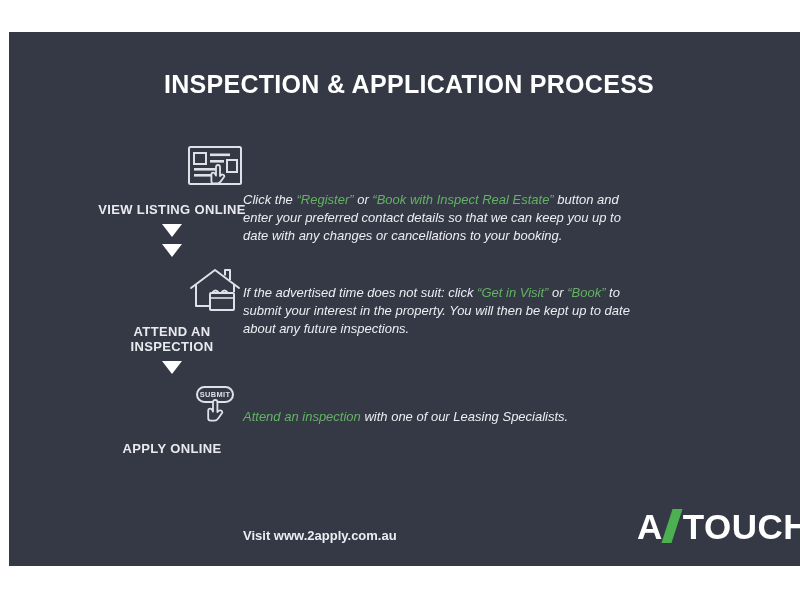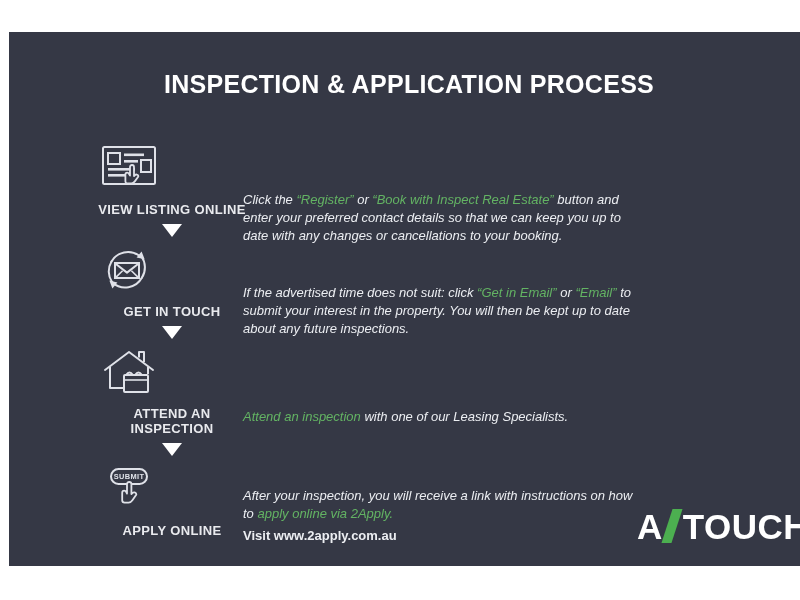--- a/index.html
+++ b/index.html
@@ -49,21 +49,21 @@
     width: 150px;
   }
   .step-node {
     width: 150px;
     text-align: center;
   }
   .icon-box {
     height: 56px;
     display: flex;
     align-items: center;
-    justify-content: flex-start;
+    justify-content: flex-end;
   }
   .step-label {
     margin-top: 6px;
     color: #e9eaee;
     font-size: 13px;
     font-weight: bold;
     letter-spacing: 0.35px;
     font-family: "Liberation Sans", sans-serif;
   }
   .connector {
@@ -163,37 +163,20 @@
             </g>
           </svg>
         </div>
         <div class="step-label">VIEW LISTING ONLINE</div>
       </div>
 
       <div class="connector">
         <div class="tri"></div>
       </div>
 
-      <div class="step-node">
-        <div class="icon-box">
-          <svg width="60" height="52" viewBox="0 0 60 52">
-            <path d="M44.5 12.5 A19 19 0 0 1 45 33.5" fill="none" stroke="#dfe1e8" stroke-width="2" stroke-linecap="round"></path>
-            <path d="M45 33.5 A19 19 0 0 1 15.5 38.5" fill="none" stroke="#dfe1e8" stroke-width="2" stroke-linecap="round"></path>
-            <path d="M15 38 A19 19 0 0 1 14.5 17.5" fill="none" stroke="#dfe1e8" stroke-width="2" stroke-linecap="round"></path>
-            <path d="M14.5 17.5 A19 19 0 0 1 42 11.5" fill="none" stroke="#dfe1e8" stroke-width="2" stroke-linecap="round"></path>
-            <polygon points="44.6,7.4 47.6,15.2 39.6,13.4" fill="#dfe1e8"></polygon>
-            <polygon points="15.4,44.4 12.4,36.6 20.4,38.4" fill="#dfe1e8"></polygon>
-            <rect x="18" y="19" width="24" height="15" fill="none" stroke="#dfe1e8" stroke-width="2"></rect>
-            <polyline points="18.6,19.8 30,28.6 41.4,19.8" fill="none" stroke="#dfe1e8" stroke-width="2" stroke-linejoin="round"></polyline>
-            <line x1="18.8" y1="33.4" x2="25.6" y2="26.8" stroke="#dfe1e8" stroke-width="1.6"></line>
-            <line x1="41.2" y1="33.4" x2="34.4" y2="26.8" stroke="#dfe1e8" stroke-width="1.6"></line>
-          </svg>
-        </div>
-        <div class="step-label">GET IN TOUCH</div>
-      </div>
 
       <div class="connector">
         <div class="tri"></div>
       </div>
 
       <div class="step-node">
         <div class="icon-box">
           <svg width="64" height="52" viewBox="0 0 64 52">
             <polyline points="8,24 32,6 56,24" fill="none" stroke="#dfe1e8" stroke-width="2" stroke-linejoin="round" stroke-linecap="round"></polyline>
             <polyline points="42,11.5 42,6 47,6 47,16" fill="none" stroke="#dfe1e8" stroke-width="2" stroke-linejoin="round"></polyline>
@@ -226,23 +209,22 @@
                        L6 11.6 Z" fill="#353845" stroke="#dfe1e8" stroke-width="1.8" stroke-linejoin="round"></path>
             </g>
           </svg>
         </div>
         <div class="step-label">APPLY ONLINE</div>
       </div>
 
     </div>
 
     <div class="para p1"><span>Click the </span><span class="g">“Register”</span><span> or </span><span class="g">“Book with Inspect Real Estate”</span><span> button and enter your preferred contact details so that we can keep you up to date with any changes or cancellations to your booking.</span></div>
-    <div class="para p2"><span>If the advertised time does not suit: click </span><span class="g">“Get in Email”</span><span> or </span><span class="g">“Email”</span><span> to submit your interest in the property. You will then be kept up to date about any future inspections.</span></div>
+    <div class="para p2"><span>If the advertised time does not suit: click </span><span class="g">“Get in Visit”</span><span> or </span><span class="g">“Book”</span><span> to submit your interest in the property. You will then be kept up to date about any future inspections.</span></div>
     <div class="para p3"><span class="g">Attend an inspection</span><span> with one of our Leasing Specialists.</span></div>
-    <div class="para p4"><span>After your inspection, you will receive a link with instructions on how to </span><span class="g">apply online via 2Apply.</span></div>
 
     <div class="visit">Visit www.2apply.com.au</div>
 
     <div class="logo">
       <span class="logo-a">A</span>
       <span class="logo-slash"></span>
       <span class="logo-real">TOUCH</span>
     </div>
 
   </div>

